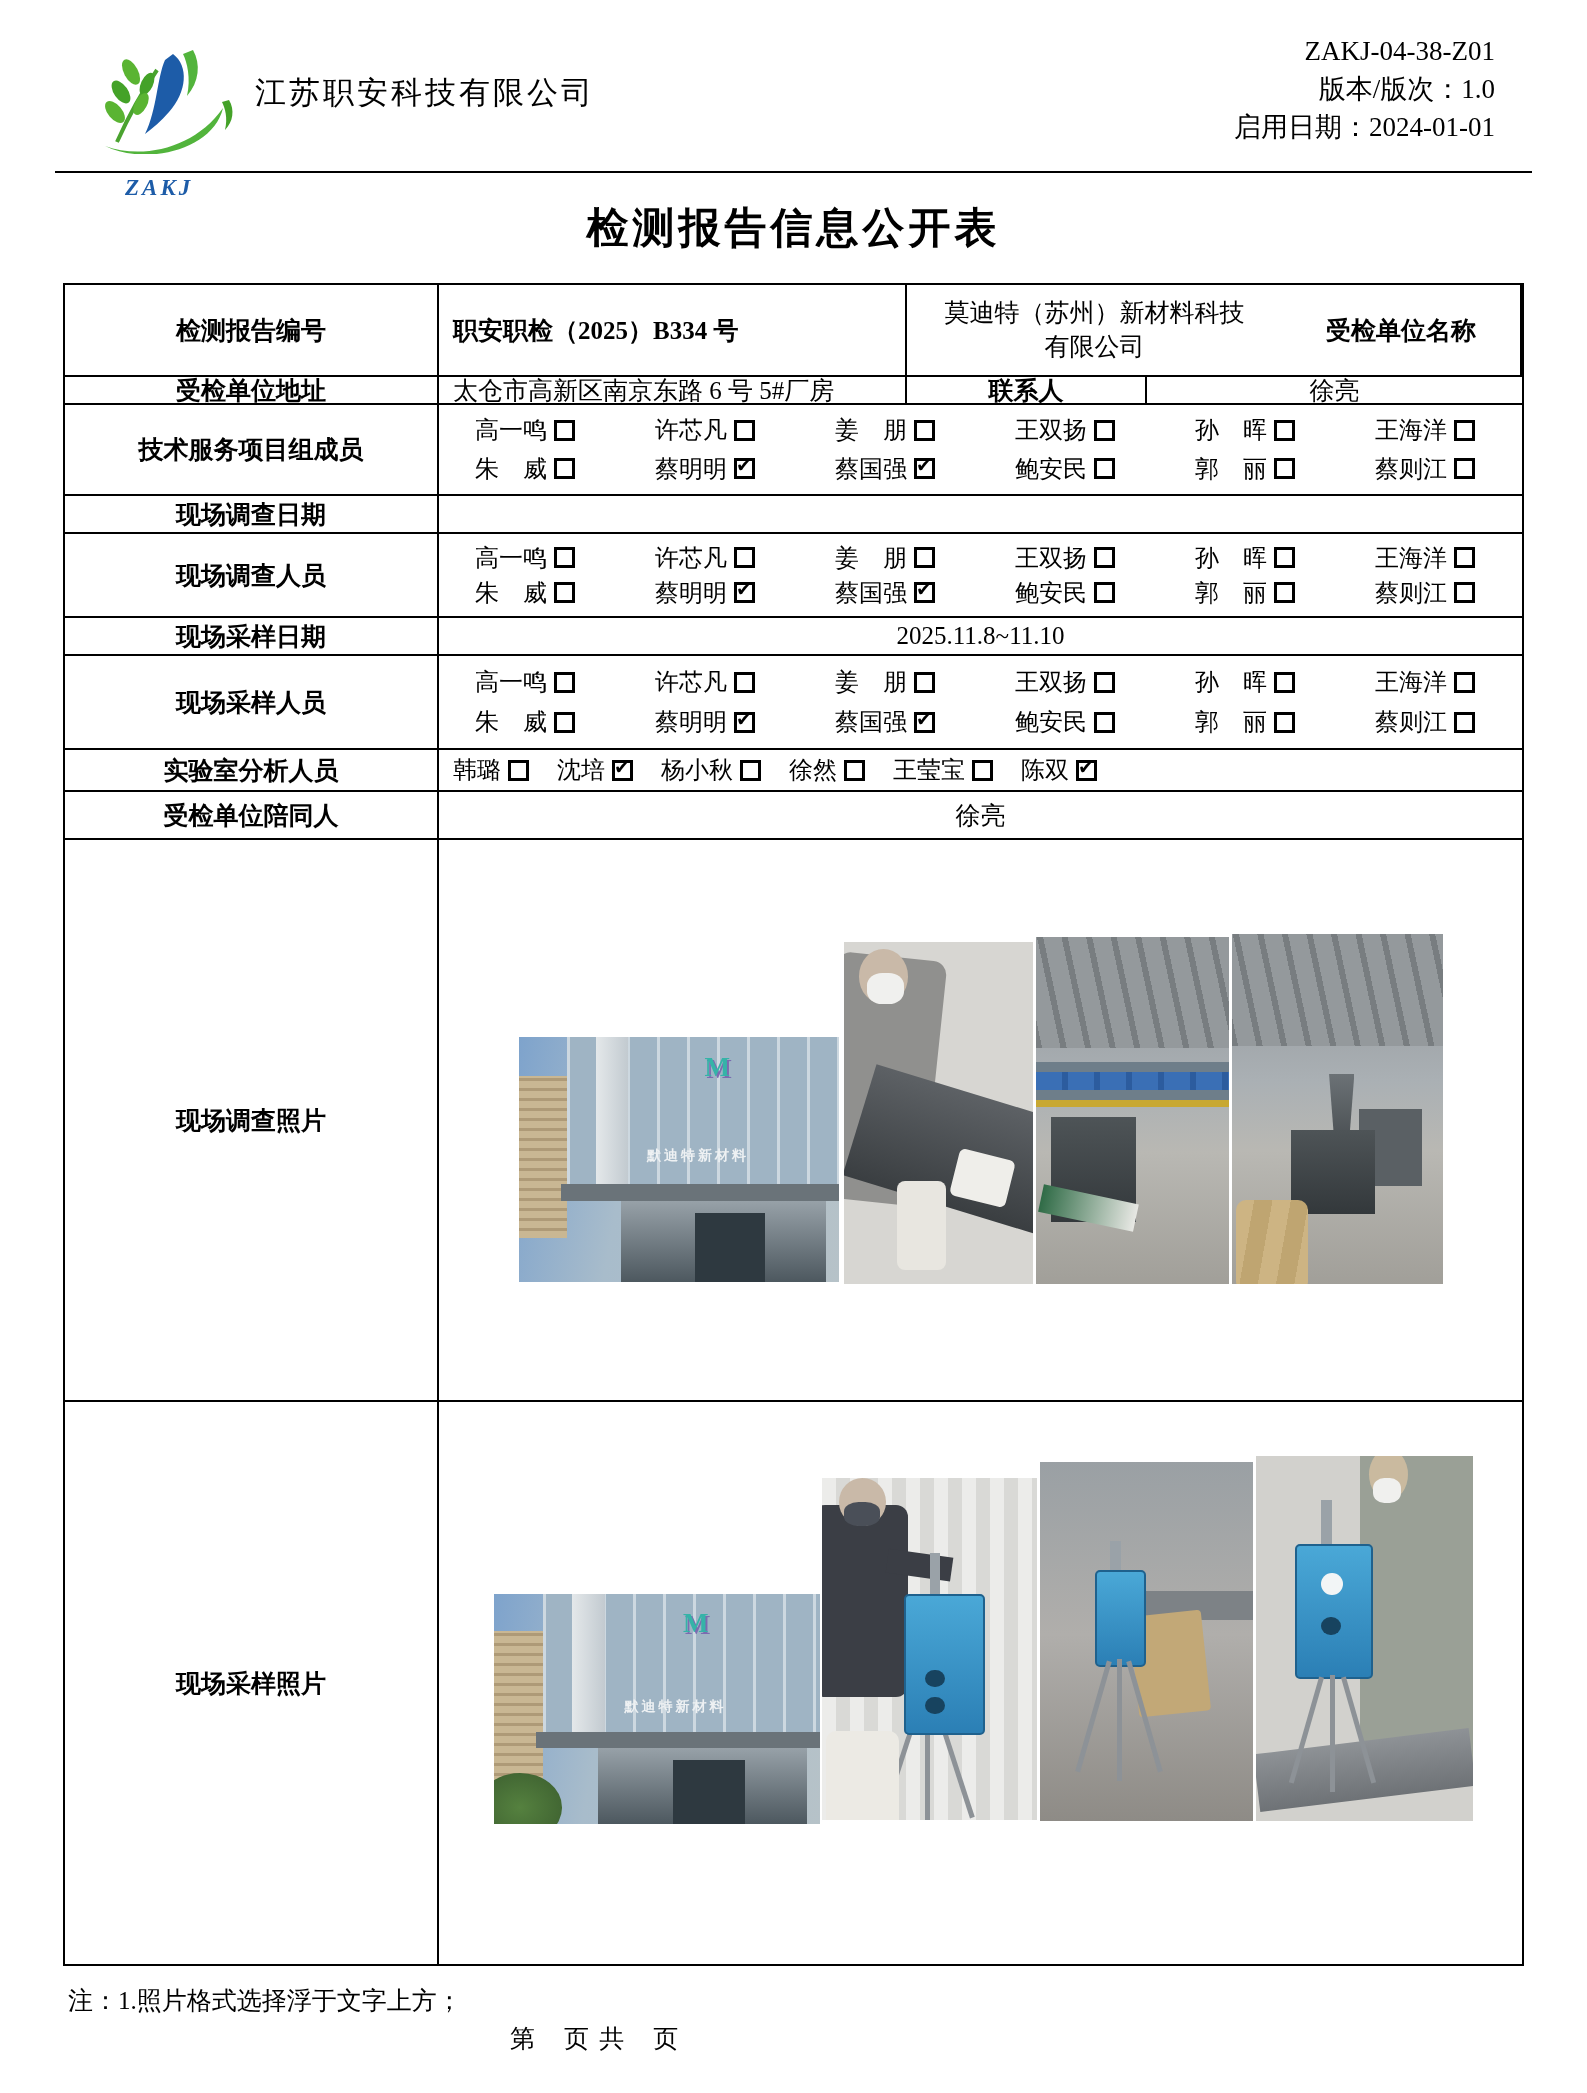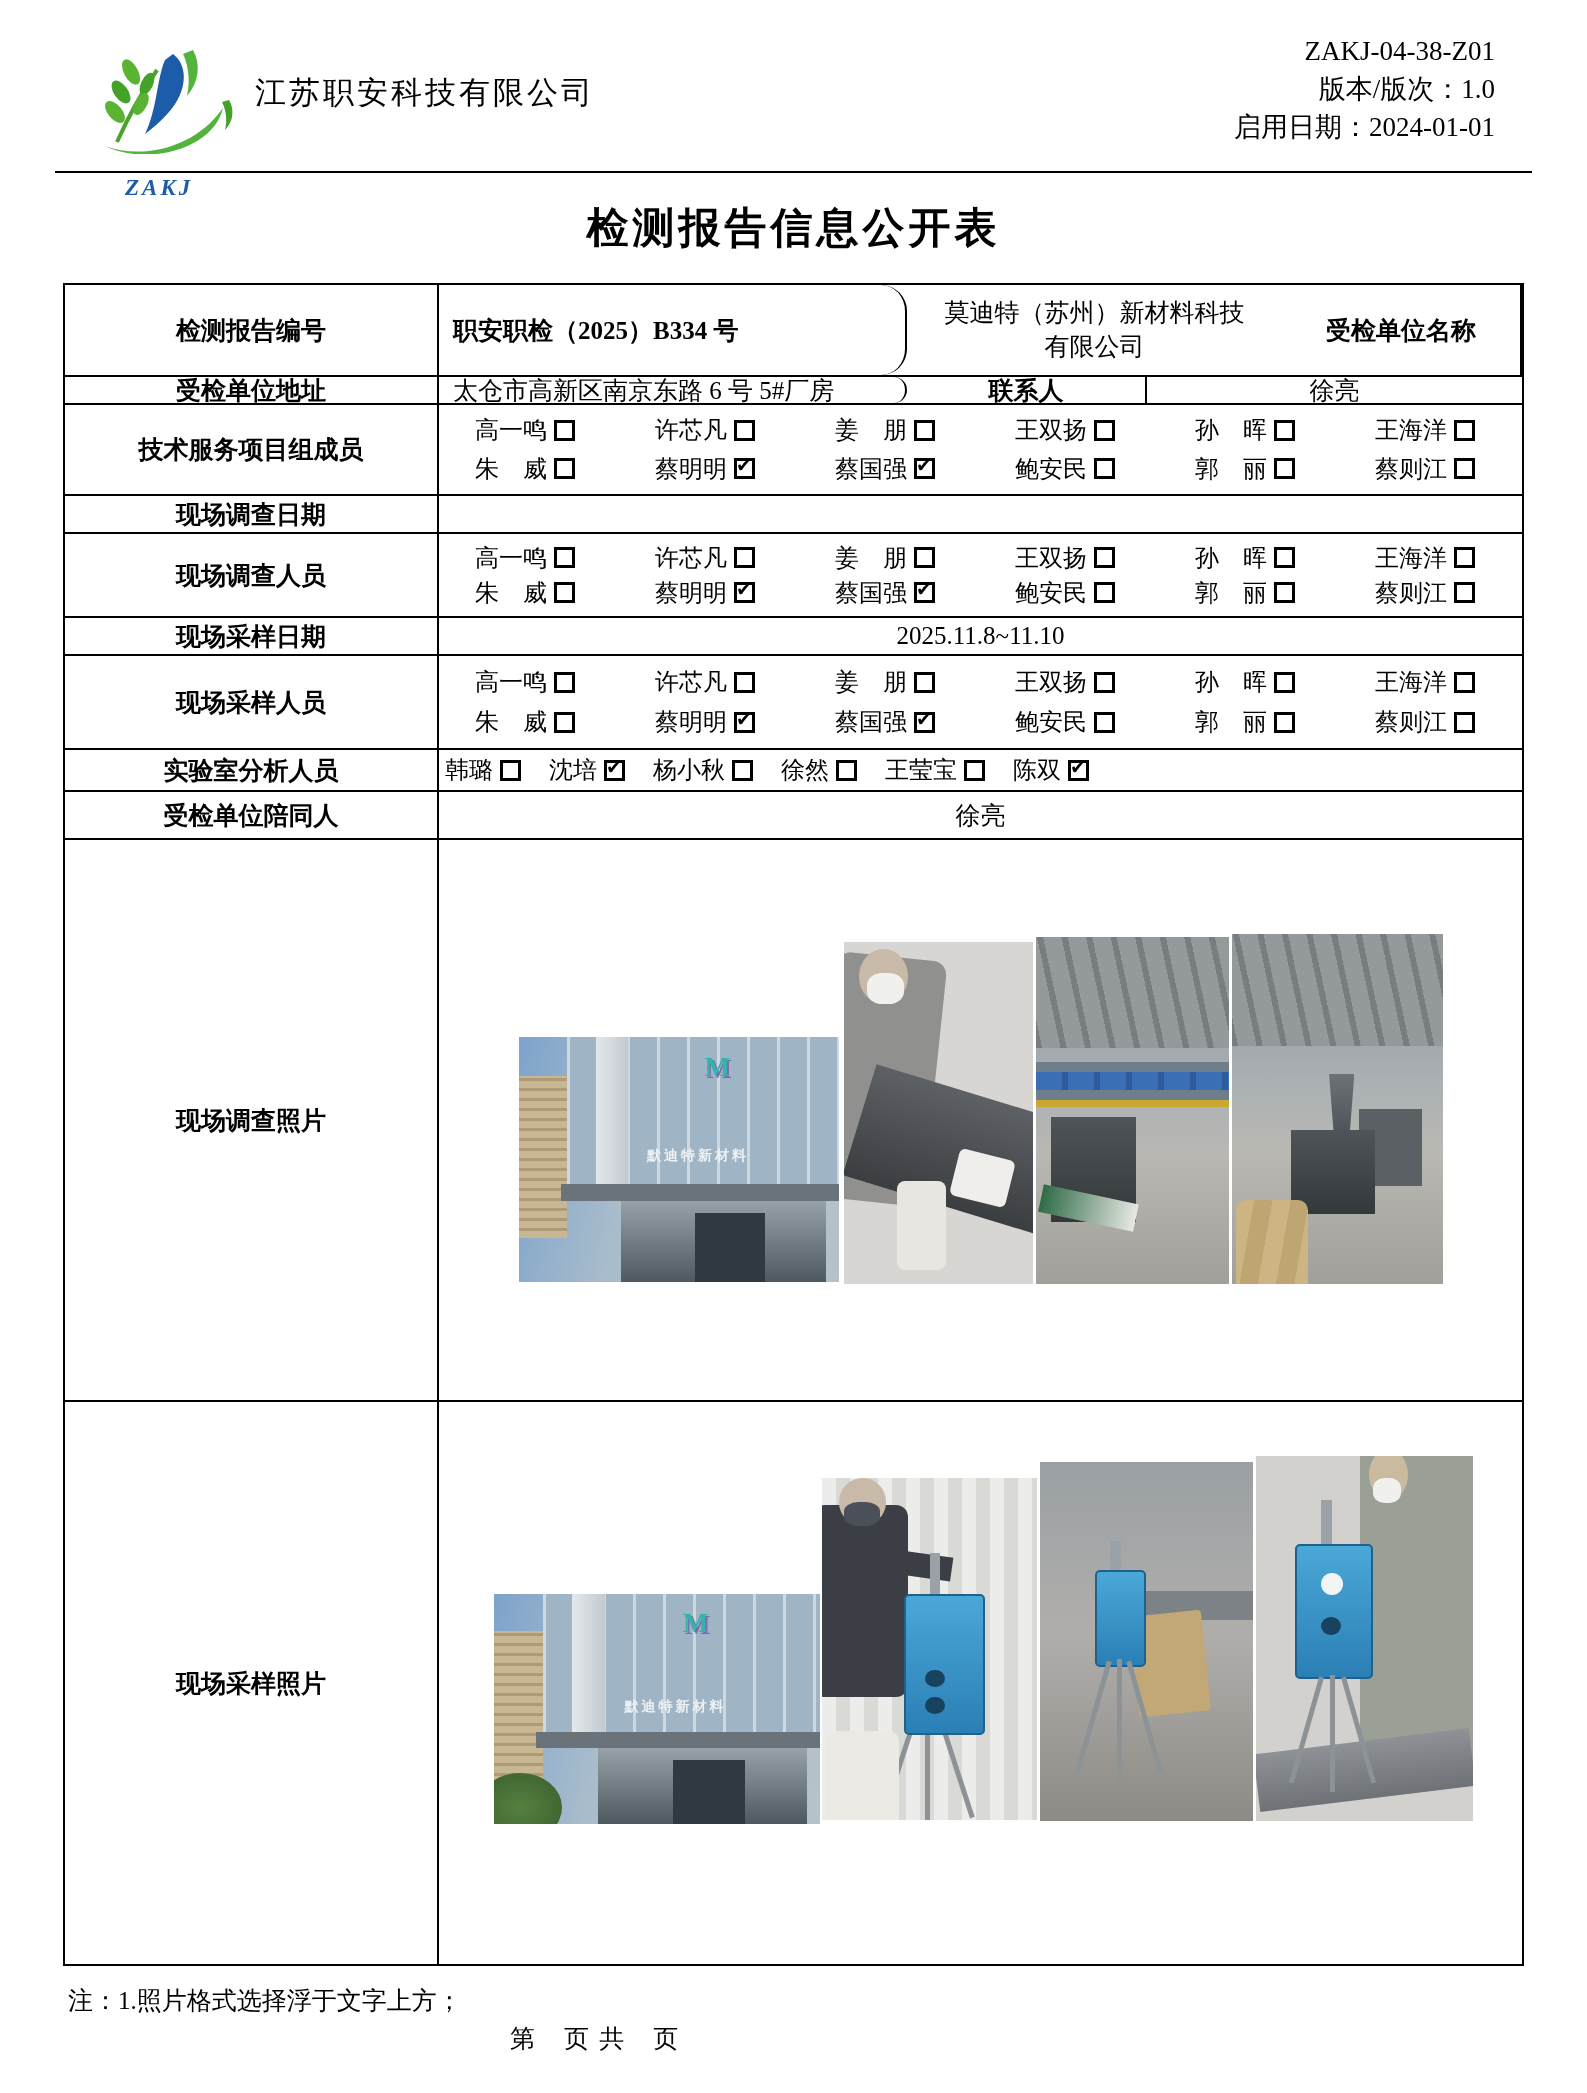--- a/index.html
+++ b/index.html
@@ -12,21 +12,21 @@
   .hrule{position:absolute;left:55px;top:171px;width:1477px;height:2px;background:#000;}
   .title{position:absolute;left:0;top:200px;width:1587px;text-align:center;font-size:42px;font-weight:bold;letter-spacing:4px;}
   
   .table{position:absolute;left:63px;top:283px;width:1461px;border:2px solid #000;box-sizing:border-box;}
   .row{display:flex;box-sizing:border-box;}
   .row + .row{border-top:2px solid #000;}
   .cell{box-sizing:border-box;display:flex;align-items:center;font-size:25px;}
   .br{border-right:2px solid #000;}
   .label{justify-content:center;font-weight:bold;text-align:center;}
   .w-label{width:374px;flex:none;}
-  .w-c2{width:468px;flex:none;border-radius:26px;}
+  .w-c2{width:468px;flex:none;}
   .w-c3{width:240px;flex:none;}
   .grow{flex:1;}
   .center{justify-content:center;text-align:center;}
   .padl{padding-left:14px;}
   .bold{font-weight:bold;}
   .wrapname{width:312px;margin:0 auto;text-align:center;line-height:34px;}
   
   .names{flex-direction:column;justify-content:space-around;align-items:stretch;padding:6px 0 6px 36px;}
   .nline{display:flex;gap:10px;}
   .nitem{width:170px;display:flex;align-items:center;font-size:24px;flex:none;}
@@ -316,21 +316,21 @@
         <span class="nitem">
             <span>蔡则江</span>
             <span class="cb" data-checked="false"></span>
           </span>
       </div>
     </div>
   </div>
 
   <div class="row" style="height:42px">
     <div class="cell label w-label br">实验室分析人员</div>
-    <div class="cell grow" style="padding-left:6px">
+    <div class="cell grow" style="padding-left:14px">
       <span class="nitem-sm">
           <span>韩璐</span>
           <span class="cb" data-checked="false"></span>
         </span>
       <span class="nitem-sm">
           <span>沈培</span>
           <span class="cb" data-checked="true"></span>
         </span>
       <span class="nitem-sm">
           <span>杨小秋</span>

